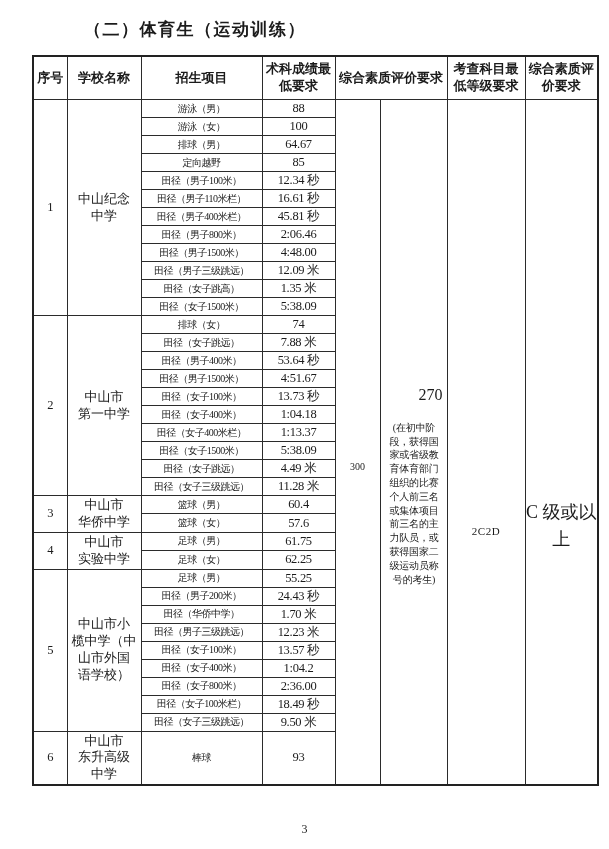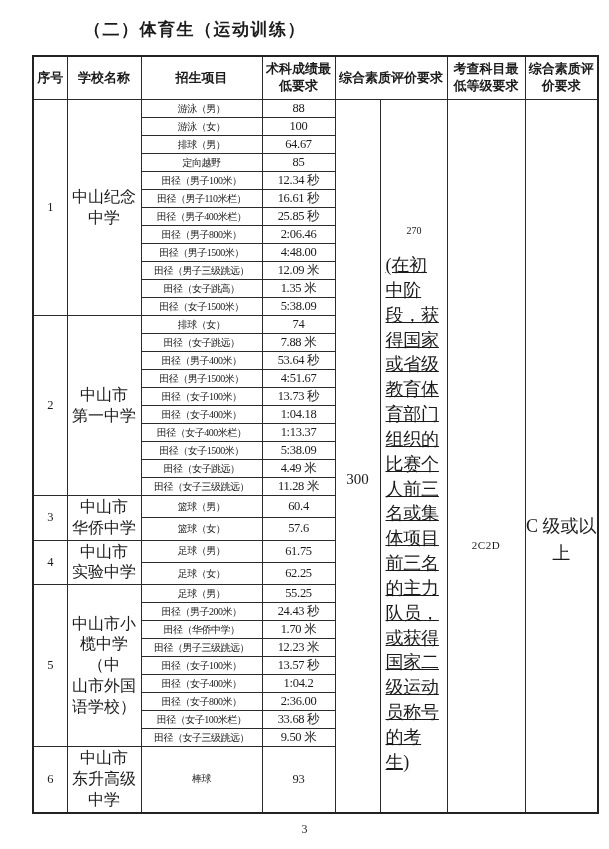--- a/index.html
+++ b/index.html
@@ -39,55 +39,54 @@
     font-size:13px;
     font-weight:bold;
     height:40px;
     line-height:1.3;
     padding:1px 2px;
   }
   tbody tr{height:18px;}
   tbody tr.tall-row{height:48px;}
   .cell-index{font-size:12.5px;}
   .cell-school{
-    font-size:16px;
+    font-size:13px;
     line-height:1.3;
     white-space:pre-line;
     padding:1px 2px;
   }
   .cell-program{
     font-size:10px;
     letter-spacing:-0.5px;
     word-spacing:-2px;
     white-space:nowrap;
   }
   .cell-score{
     font-size:12.5px;
     letter-spacing:-0.3px;
     white-space:nowrap;
   }
   .cell-total-left{
-    font-size:15px;
+    font-size:10px;
     padding-top:48px;
   }
   .cell-total-right{
     font-size:12.5px;
     padding:88px 4px 0 5px;
   }
   .special-score{
+    text-align:right;
+    font-size:16px;
+    margin-bottom:17px;
+  }
+  .special-note{
     text-align:center;
     font-size:10px;
-    margin-bottom:17px;
-  }
-  .special-note{
-    text-align:left;
-    font-size:18px;
     line-height:1.38;
     letter-spacing:-0.2px;
-    text-decoration:underline;
   }
   .cell-grade{
     font-size:11px;
     letter-spacing:0.5px;
     padding-top:178px;
   }
   .cell-quality{
     font-size:18px;
     line-height:1.5;
     white-space:pre-line;
@@ -161,21 +160,21 @@
         <tr>
           <td class="cell-program">田径（男子 100 米）</td>
           <td class="cell-score">12.34 秒</td>
         </tr>
         <tr>
           <td class="cell-program">田径（男子 110 米栏）</td>
           <td class="cell-score">16.61 秒</td>
         </tr>
         <tr>
           <td class="cell-program">田径（男子 400 米栏）</td>
-          <td class="cell-score">25.85 秒</td>
+          <td class="cell-score">45.81 秒</td>
         </tr>
         <tr>
           <td class="cell-program">田径（男子 800 米）</td>
           <td class="cell-score">2:06.46</td>
         </tr>
         <tr>
           <td class="cell-program">田径（男子 1500 米）</td>
           <td class="cell-score">4:48.00</td>
         </tr>
         <tr>
@@ -283,21 +282,21 @@
         <tr>
           <td class="cell-program">田径（女子 400 米）</td>
           <td class="cell-score">1:04.2</td>
         </tr>
         <tr>
           <td class="cell-program">田径（女子 800 米）</td>
           <td class="cell-score">2:36.00</td>
         </tr>
         <tr>
           <td class="cell-program">田径（女子 100 米栏）</td>
-          <td class="cell-score">33.68 秒</td>
+          <td class="cell-score">18.49 秒</td>
         </tr>
         <tr>
           <td class="cell-program">田径（女子三级跳远）</td>
           <td class="cell-score">9.50 米</td>
         </tr>
         <tr class="tall-row">
           <td class="cell-index">6</td>
           <td class="cell-school">中山市
 东升高级
 中学</td>

